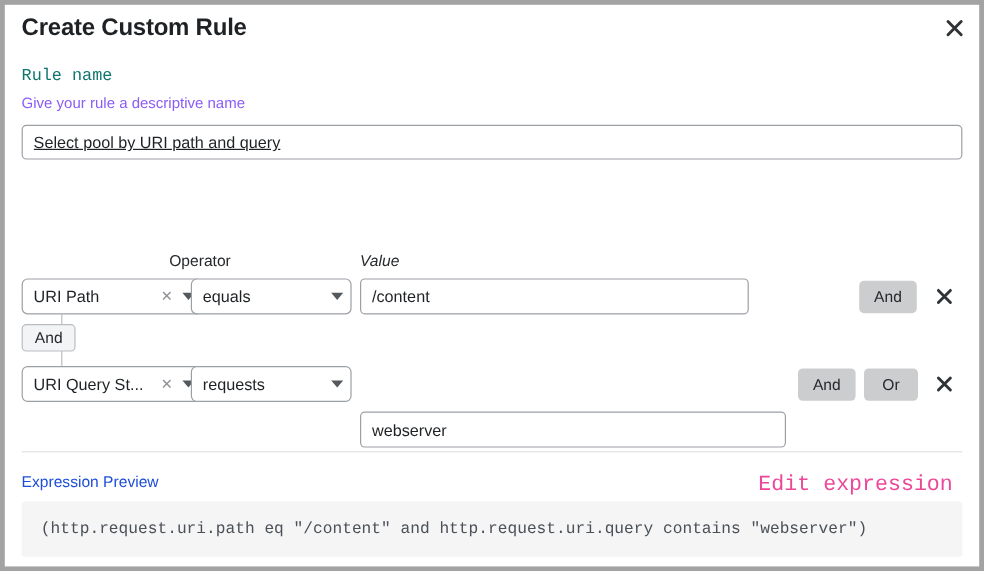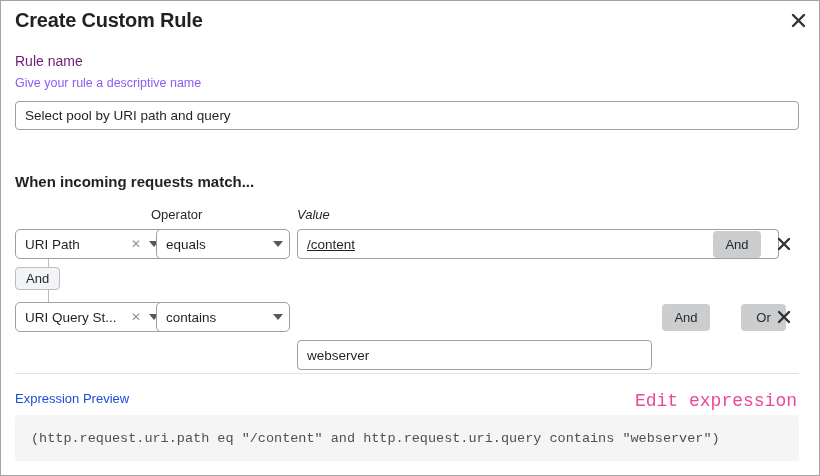--- a/index.html
+++ b/index.html
@@ -10,21 +10,21 @@
   body {
     font-family: "Liberation Sans", sans-serif;
     -webkit-font-smoothing: antialiased;
   }
   #dialog {
     position: relative;
     width: 820px;
     height: 476px;
     box-sizing: border-box;
     background: #ffffff;
-    border: 1px solid #a3a3a3;
+    border: 4px solid #a3a3a3;
     overflow: hidden;
   }
 
   
   .dialog-title {
     position: absolute;
     left: 14px;
     top: 8px;
     font-size: 20px;
     font-weight: bold;
@@ -45,21 +45,22 @@
     border: none;
     padding: 0;
   }
   .close-btn svg { display: block; }
 
   
   .field-label {
     position: absolute;
     left: 14px;
     font-size: 14px;
-    color: #701a75;
+    color: #0f766e;
+    font-family: Liberation Mono, monospace;
   }
   .field-help {
     position: absolute;
     left: 14px;
     font-size: 12.5px;
     color: #8b5cf6;
   }
   #rule-name-label { top: 52px; }
   #rule-name-help  { top: 75px; }
 
@@ -74,41 +75,42 @@
     font-size: 13.5px;
     color: #1f2225;
     padding: 0 9px;
     outline: none;
   }
   #rule-name-input {
     left: 14px;
     top: 100px;
     width: 784px;
     height: 29px;
+    text-decoration: underline;
   }
 
   
   .section-heading {
     position: absolute;
     left: 14px;
     top: 172px;
     font-size: 15px;
     font-weight: bold;
     color: #1f2225;
   }
 
   
   .col-header {
     position: absolute;
     top: 206px;
     font-size: 13px;
     color: #26292c;
   }
   #col-field    { left: 14px; margin-top: 36px; }
-  #col-operator { left: 150px; }
+  #col-operator { left: 137px; }
   #col-value    { left: 296px; font-style: italic; }
 
   
   .row { position: absolute; left: 0; width: 820px; height: 30px; }
   #row-0 { top: 228px; }
   #row-1 { top: 301px; }
 
   .select-box {
     position: absolute;
     box-sizing: border-box;
@@ -275,21 +277,20 @@
   <button class="close-btn">
     <svg width="15" height="15" viewBox="0 0 15 15">
       <path d="M2 2 L13 13 M13 2 L2 13" stroke="#2f3336" stroke-width="2.4" stroke-linecap="round"></path>
     </svg>
   </button>
 
   <div class="field-label" id="rule-name-label">Rule name</div>
   <div class="field-help" id="rule-name-help">Give your rule a descriptive name</div>
   <input class="text-input" id="rule-name-input" type="text" value="Select pool by URI path and query" style="">
 
-  <div class="section-heading">When incoming requests match...</div>
 
   <div class="col-header" id="col-field">Field</div>
   <div class="col-header" id="col-operator">Operator</div>
   <div class="col-header" id="col-value">Value</div>
 
   <div class="row" id="row-0">
     <div class="select-box field-select">
       <span class="sel-text">URI Path</span>
       <span class="clear-x">✕</span>
       <span class="caret">
@@ -297,21 +298,21 @@
         </span>
     </div>
 
     <div class="select-box operator-select">
       <span class="sel-text">equals</span>
       <span class="caret">
           <i></i>
         </span>
     </div>
 
-    <input class="text-input value-input" type="text" style="width: 482px; height: 30px; text-decoration: underline;" value="/content">
+    <input class="text-input value-input" type="text" style="width: 324px; height: 30px;" value="/content">
 
     <button class="logic-btn" style="left:712px;width:48px;">And</button>
 
     <button class="del-btn" style="left:770px;">
       <svg width="14" height="14" viewBox="0 0 14 14">
         <path d="M2 2 L12 12 M12 2 L2 12" stroke="#2f3336" stroke-width="2.4" stroke-linecap="round"></path>
       </svg>
     </button>
   </div>
 
@@ -323,30 +324,30 @@
   <div class="row" id="row-1">
     <div class="select-box field-select">
       <span class="sel-text">URI Query St...</span>
       <span class="clear-x">✕</span>
       <span class="caret">
           <i></i>
         </span>
     </div>
 
     <div class="select-box operator-select">
-      <span class="sel-text">contains</span>
+      <span class="sel-text">requests</span>
       <span class="caret">
           <i></i>
         </span>
     </div>
 
     <input class="text-input value-input" type="text" style="width: 355px; height: 30px; margin-top: 38px;" value="webserver">
 
     <button class="logic-btn" style="left:661px;width:48px;">And</button>
-    <button class="logic-btn" style="left:740px;width:45px;">Or</button>
+    <button class="logic-btn" style="left:716px;width:45px;">Or</button>
 
     <button class="del-btn" style="left:770px;">
       <svg width="14" height="14" viewBox="0 0 14 14">
         <path d="M2 2 L12 12 M12 2 L2 12" stroke="#2f3336" stroke-width="2.4" stroke-linecap="round"></path>
       </svg>
     </button>
   </div>
 
   <div class="divider"></div>
   <div id="expr-label">Expression Preview</div>

